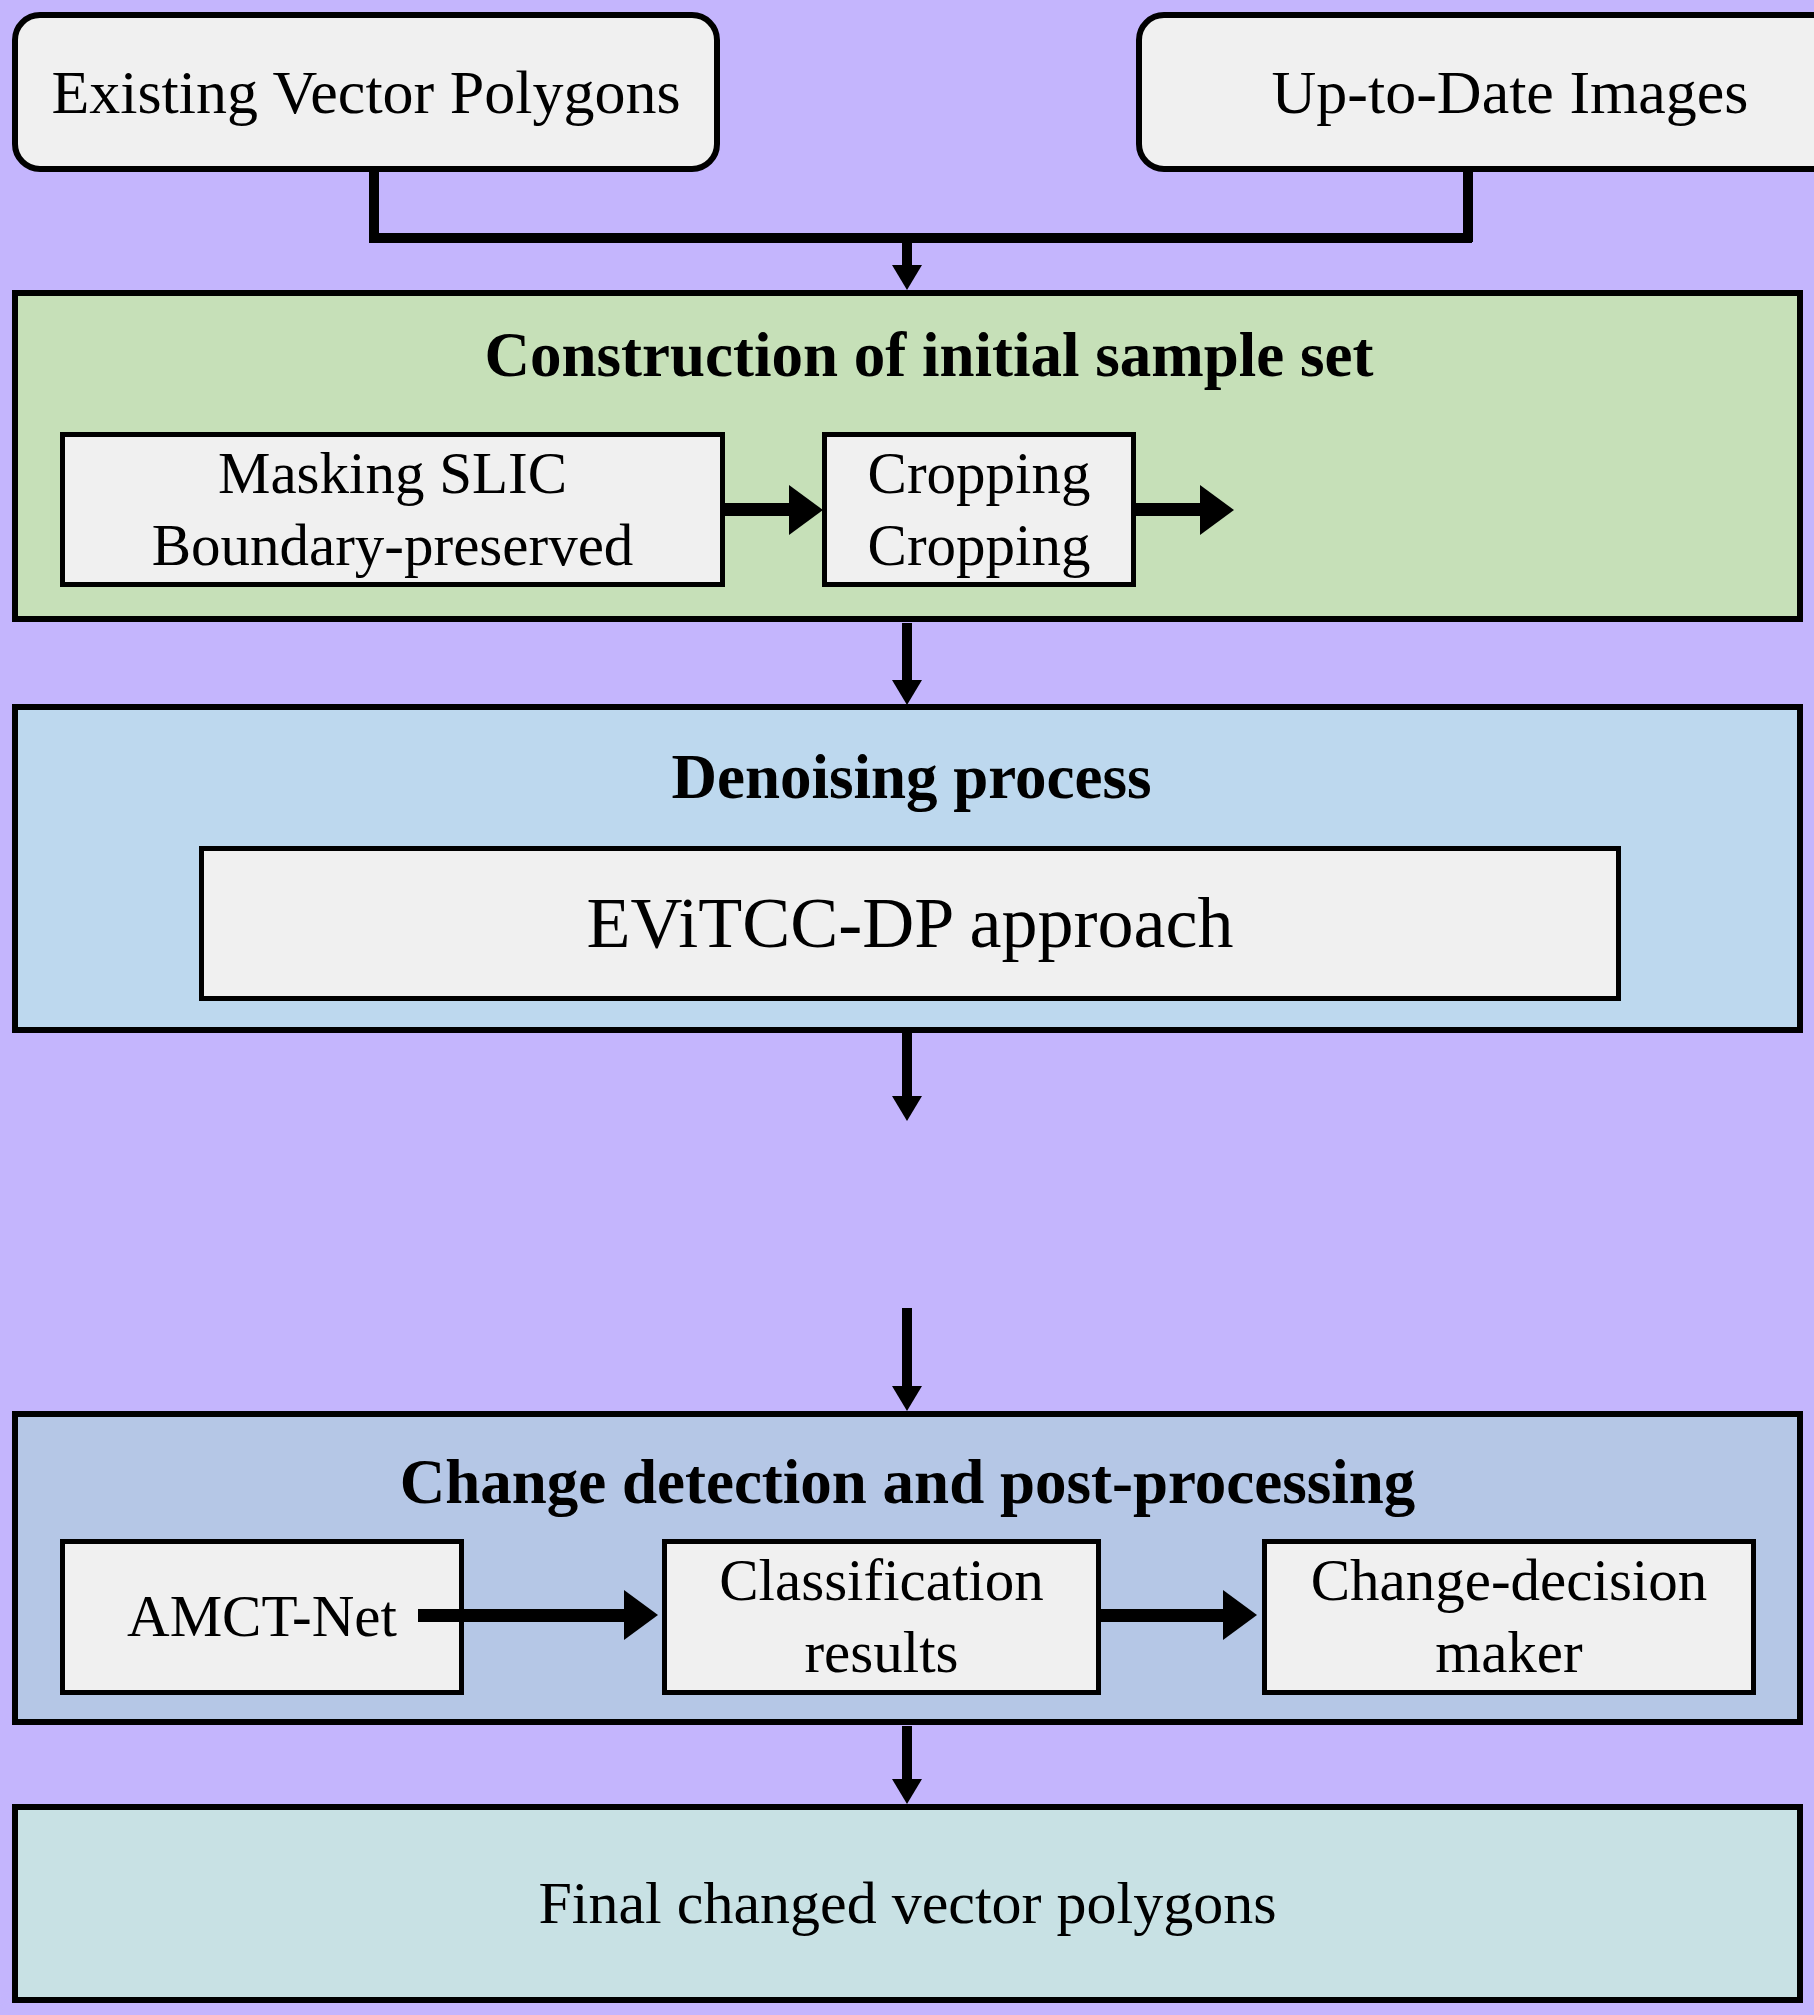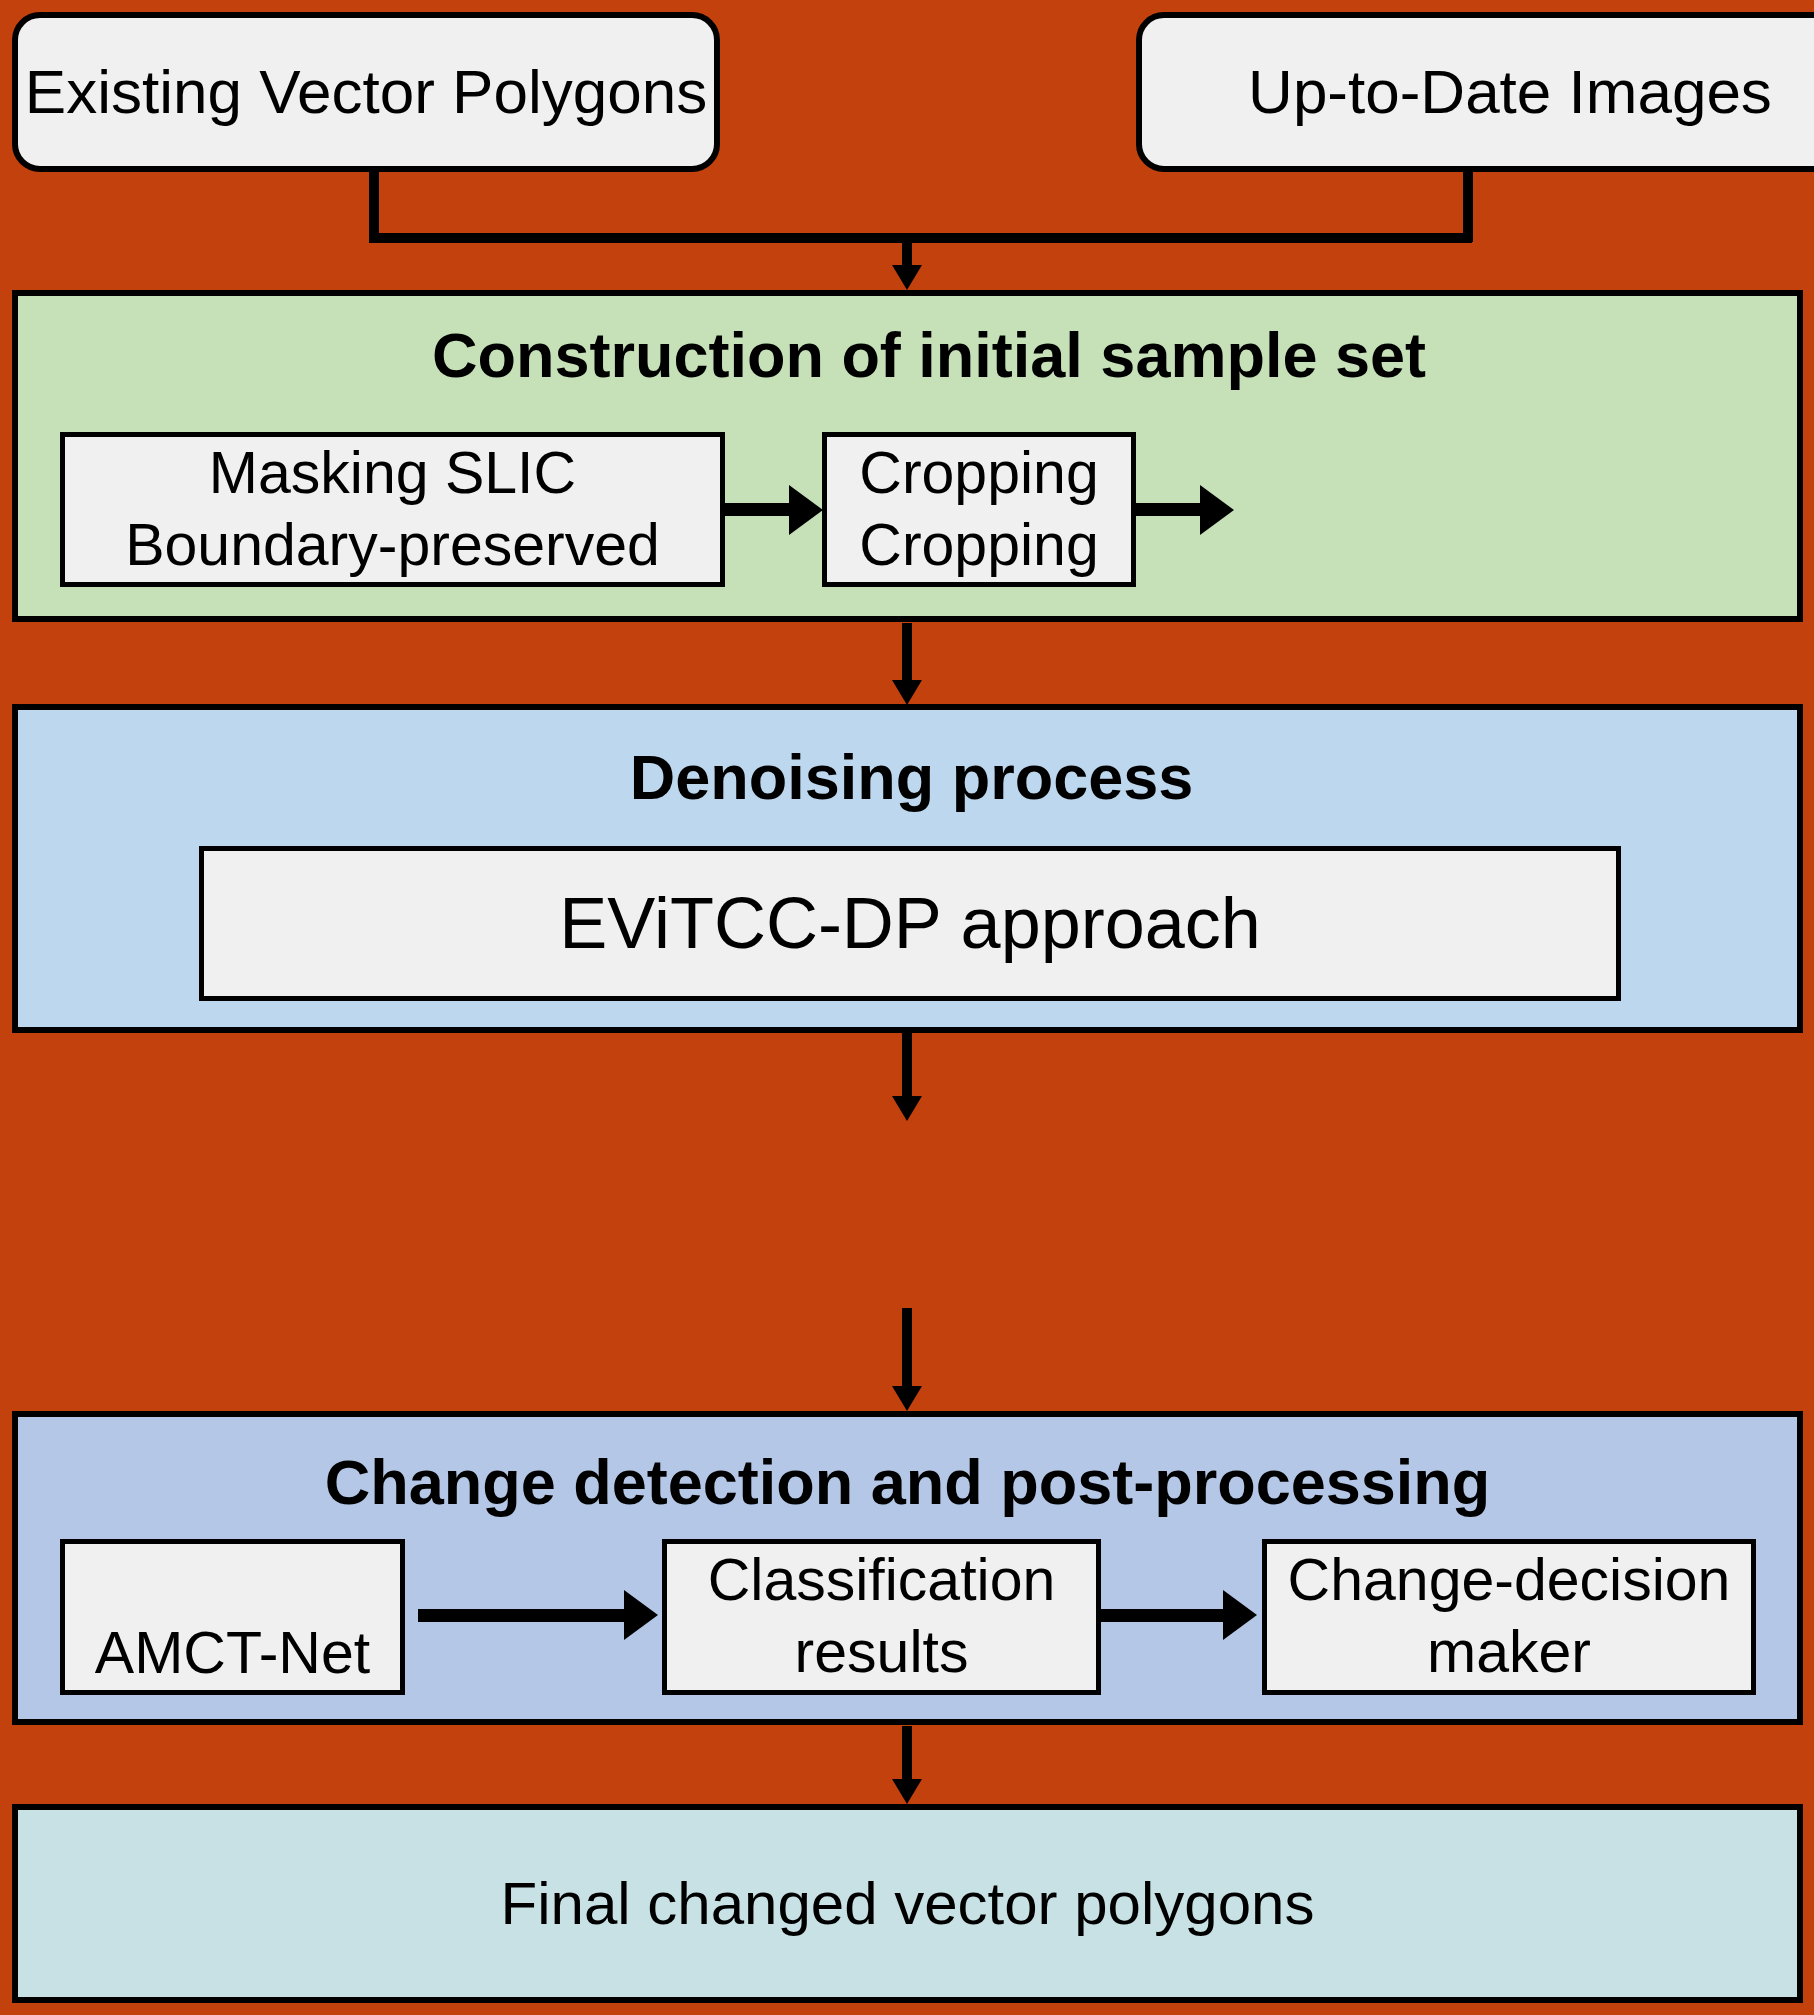--- a/index.html
+++ b/index.html
@@ -4,22 +4,22 @@
 <style>
   html, body {
     margin: 0;
     padding: 0;
     background: #ffffff;
   }
   #canvas {
     position: relative;
     width: 1815px;
     height: 2015px;
-    background: #c2410c;
-    font-family: Liberation Sans, sans-serif;
+    background: #c4b5fd;
+    font-family: Liberation Serif, serif;
     color: #000000;
     overflow: hidden;
   }
 
   
   .rounded-node {
     position: absolute;
     box-sizing: border-box;
     background: #f0f0f0;
     border: 6px solid #000;
@@ -145,21 +145,21 @@
   <div class="vline" style="left:902px; top:1033px; width:9.7px; height:66px;"></div>
   <div class="arrowhead-down" style="left:892px; top:1096px;"></div>
 
 
   <div class="vline" style="left:902px; top:1308px; width:9.7px; height:82px;"></div>
   <div class="arrowhead-down" style="left:892px; top:1386px;"></div>
 
   <div class="band band-change">
     <div class="band-title">Change detection and post-processing</div>
   </div>
-  <div class="step-node" style="left:60px; top:1539px; width:345px; height:156px;justify-content:flex-end;">
+  <div class="step-node" style="left:60px; top:1539px; width:404px; height:156px;">
     <span>AMCT-Net</span>
   </div>
   <div class="hline" style="left:418px; top:1609px; width:207px; height:13.3px;"></div>
   <div class="arrowhead-right" style="left:624px; top:1590px;"></div>
   <div class="step-node" style="left:662px; top:1539px; width:439px; height:156px;">
     <span>Classification</span>
     <span>results</span>
   </div>
   <div class="hline" style="left:1101px; top:1609px; width:123px; height:13.3px;"></div>
   <div class="arrowhead-right" style="left:1223px; top:1590px;"></div>

